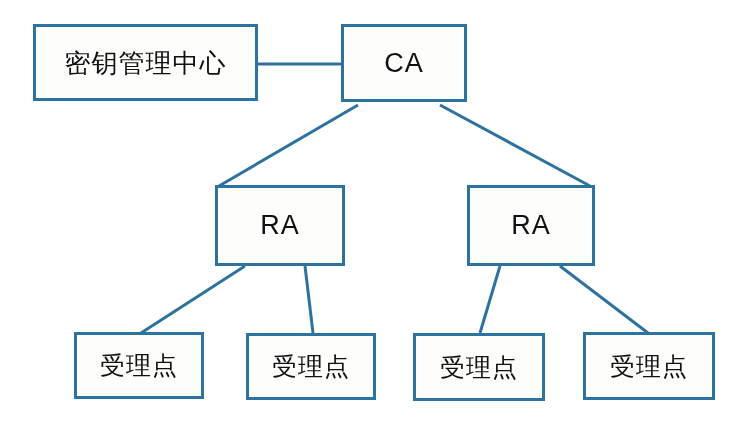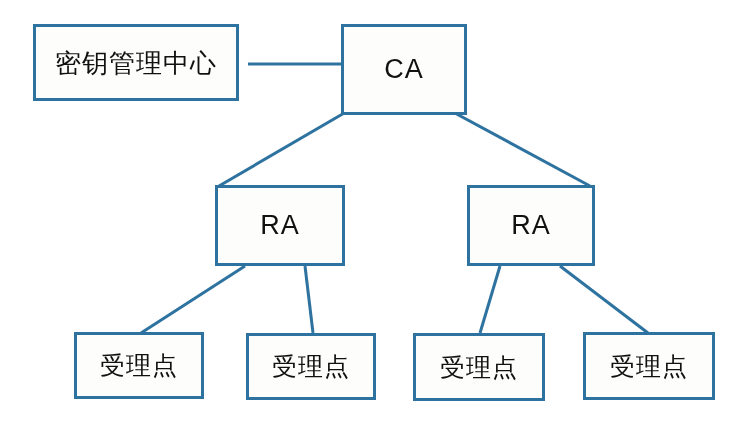--- a/index.html
+++ b/index.html
@@ -62,25 +62,25 @@
   <svg id="connector-layer" viewBox="0 0 745 424" width="745" height="424" xmlns="http://www.w3.org/2000/svg">
       <line x1="248" y1="64" x2="341" y2="64" stroke="#2e73a0" stroke-width="3" stroke-linecap="butt"></line>
       <line x1="358" y1="105" x2="219" y2="186" stroke="#2e73a0" stroke-width="3" stroke-linecap="butt"></line>
       <line x1="440" y1="105" x2="590" y2="186" stroke="#2e73a0" stroke-width="3" stroke-linecap="butt"></line>
       <line x1="245" y1="266" x2="141" y2="333" stroke="#2e73a0" stroke-width="3" stroke-linecap="butt"></line>
       <line x1="305" y1="266" x2="313" y2="333" stroke="#2e73a0" stroke-width="3" stroke-linecap="butt"></line>
       <line x1="500" y1="266" x2="480" y2="333" stroke="#2e73a0" stroke-width="3" stroke-linecap="butt"></line>
       <line x1="560" y1="266" x2="648" y2="333" stroke="#2e73a0" stroke-width="3" stroke-linecap="butt"></line>
     </svg>
 
-  <div class="node-box" style="left: 33px; top: 24px; width: 206px; height: 77px; border-color: rgb(46, 115, 160); border-width: 3px; background: rgb(253, 253, 251);">
+  <div class="node-box" style="left: 33px; top: 24px; width: 225px; height: 77px; border-color: rgb(46, 115, 160); border-width: 3px; background: rgb(253, 253, 251);">
     <span class="node-label label-cn" style="font-size: 26px; color: rgb(17, 17, 17);">密钥管理中心</span>
   </div>
 
-  <div class="node-box" style="left: 341px; top: 24px; width: 126px; height: 91px; border-color: rgb(46, 115, 160); border-width: 3px; background: rgb(253, 253, 251);">
+  <div class="node-box" style="left: 341px; top: 24px; width: 126px; height: 78px; border-color: rgb(46, 115, 160); border-width: 3px; background: rgb(253, 253, 251);">
     <span class="node-label label-en" style="font-size: 27px; color: rgb(17, 17, 17);">CA</span>
   </div>
 
   <div class="node-box" style="left: 215px; top: 185px; width: 130px; height: 81px; border-color: rgb(46, 115, 160); border-width: 3px; background: rgb(253, 253, 251);">
     <span class="node-label label-en" style="font-size: 27px; color: rgb(17, 17, 17);">RA</span>
   </div>
 
   <div class="node-box" style="left: 467px; top: 185px; width: 128px; height: 81px; border-color: rgb(46, 115, 160); border-width: 3px; background: rgb(253, 253, 251);">
     <span class="node-label label-en" style="font-size: 27px; color: rgb(17, 17, 17);">RA</span>
   </div>

